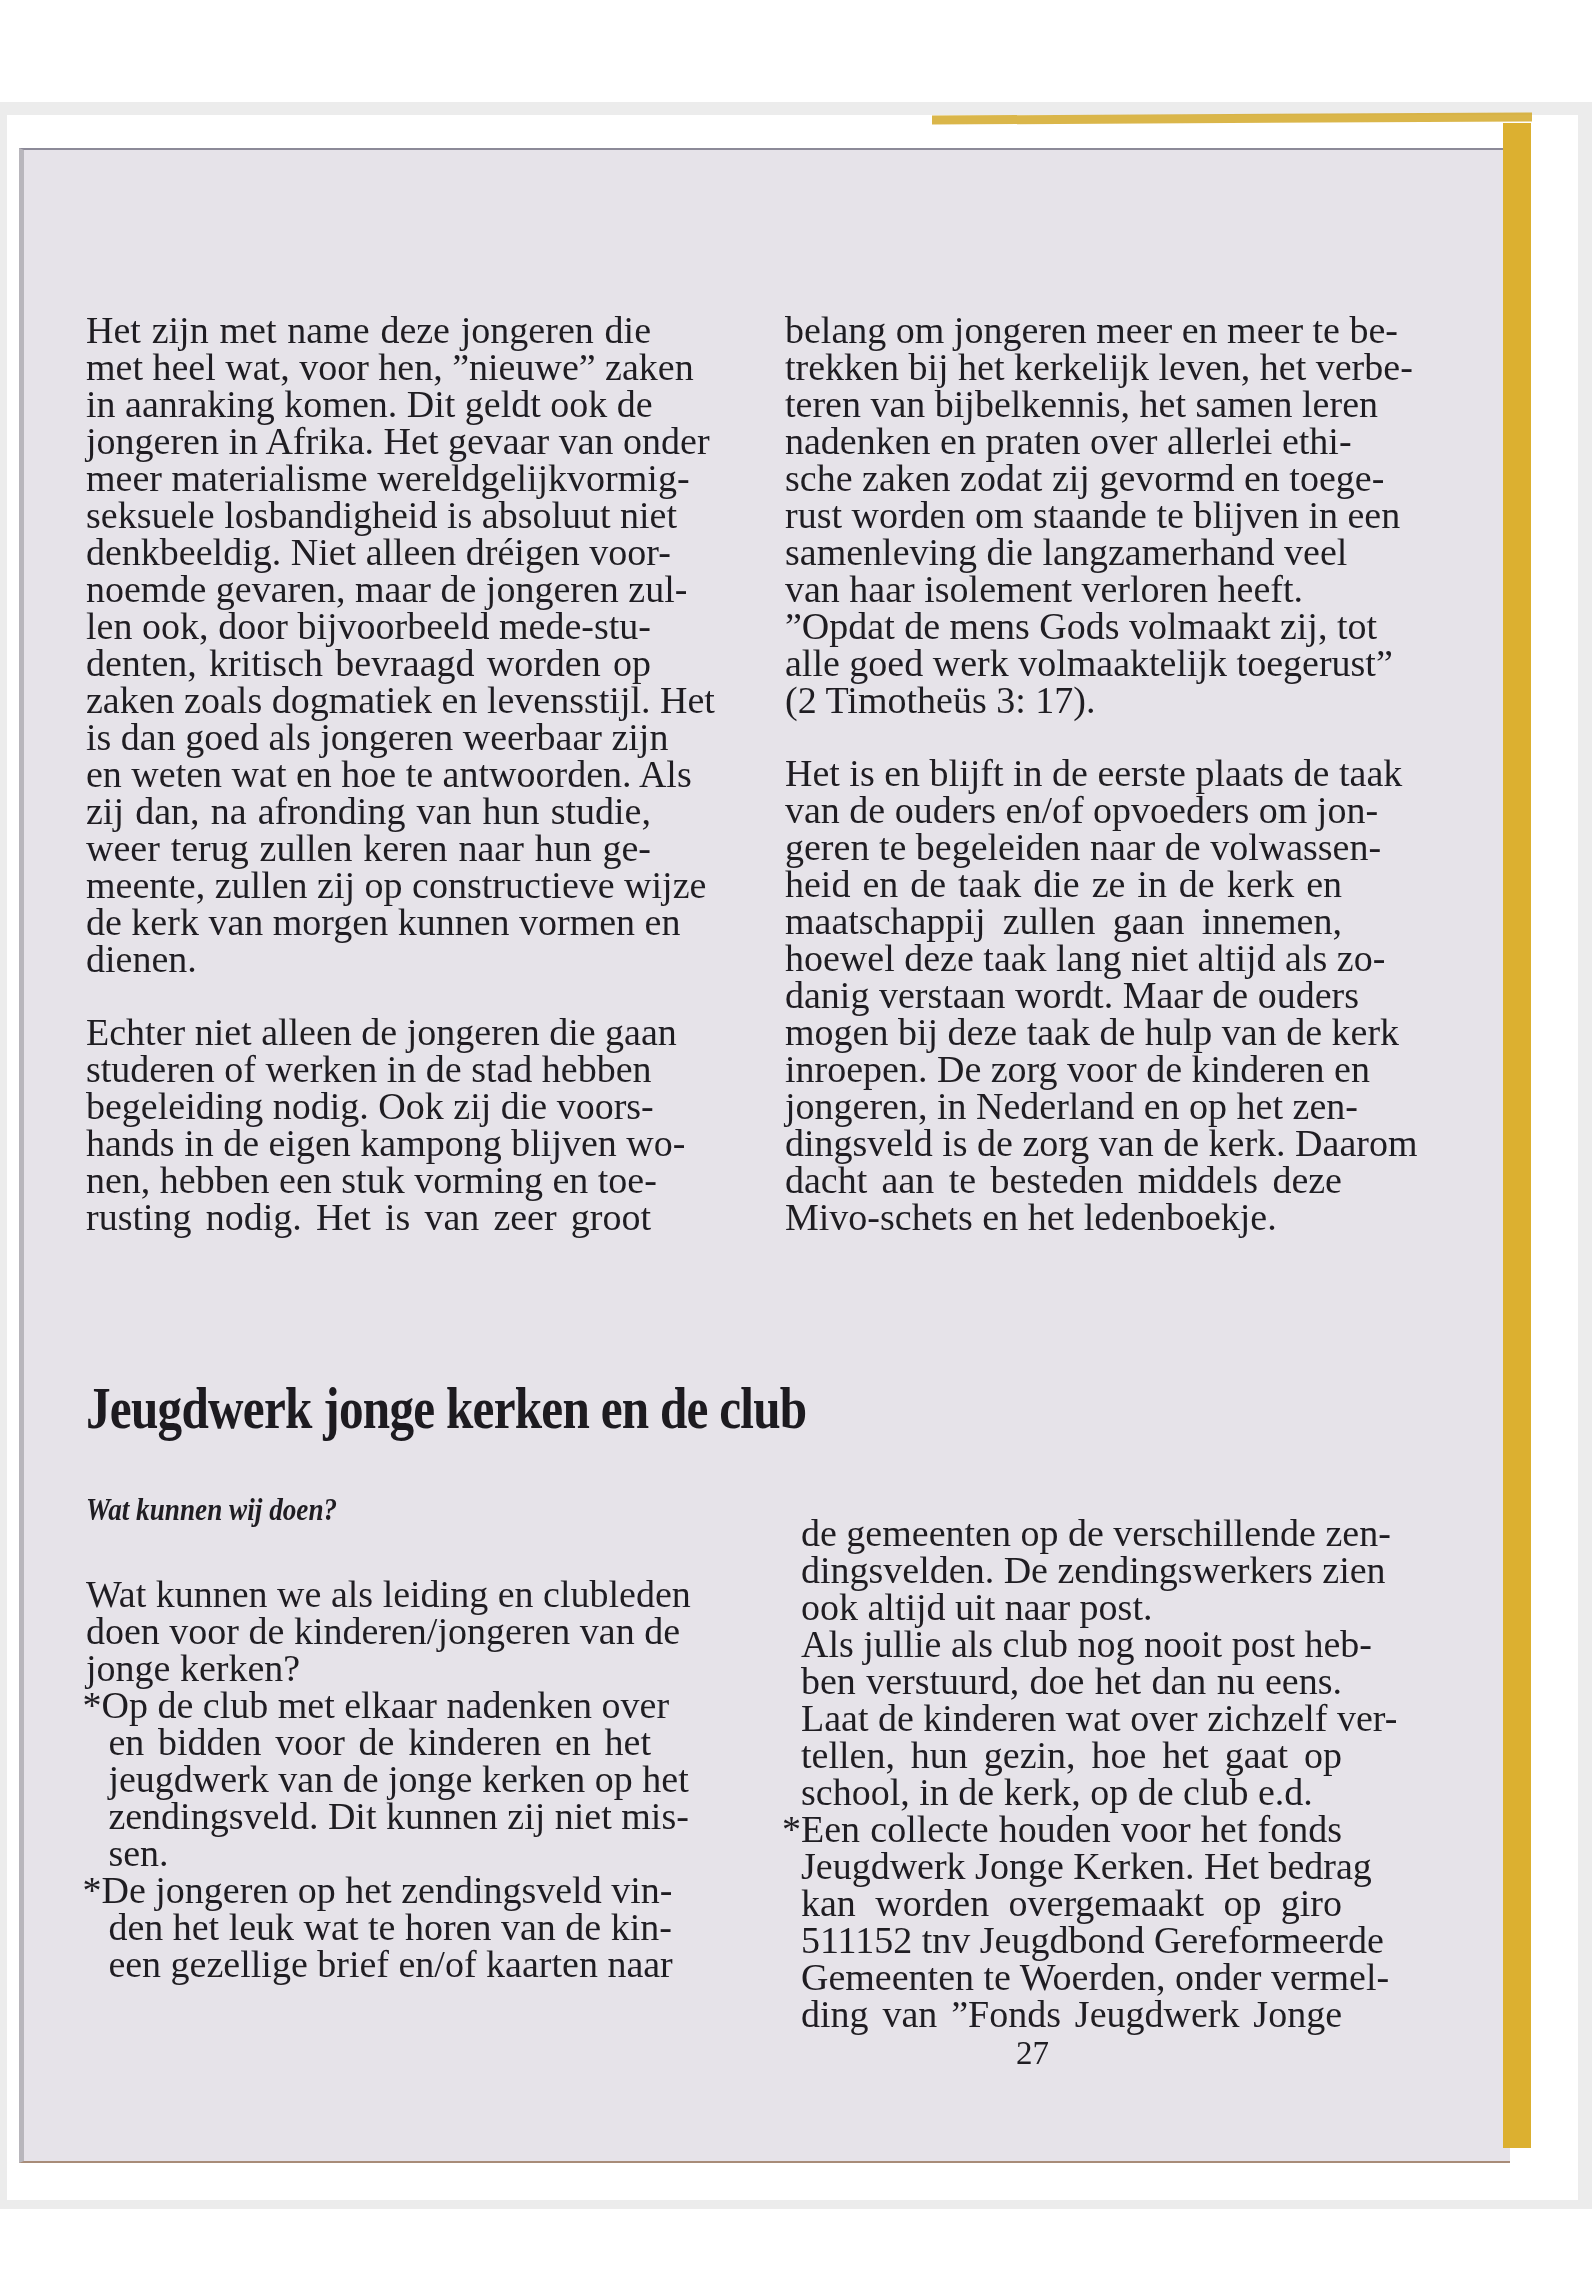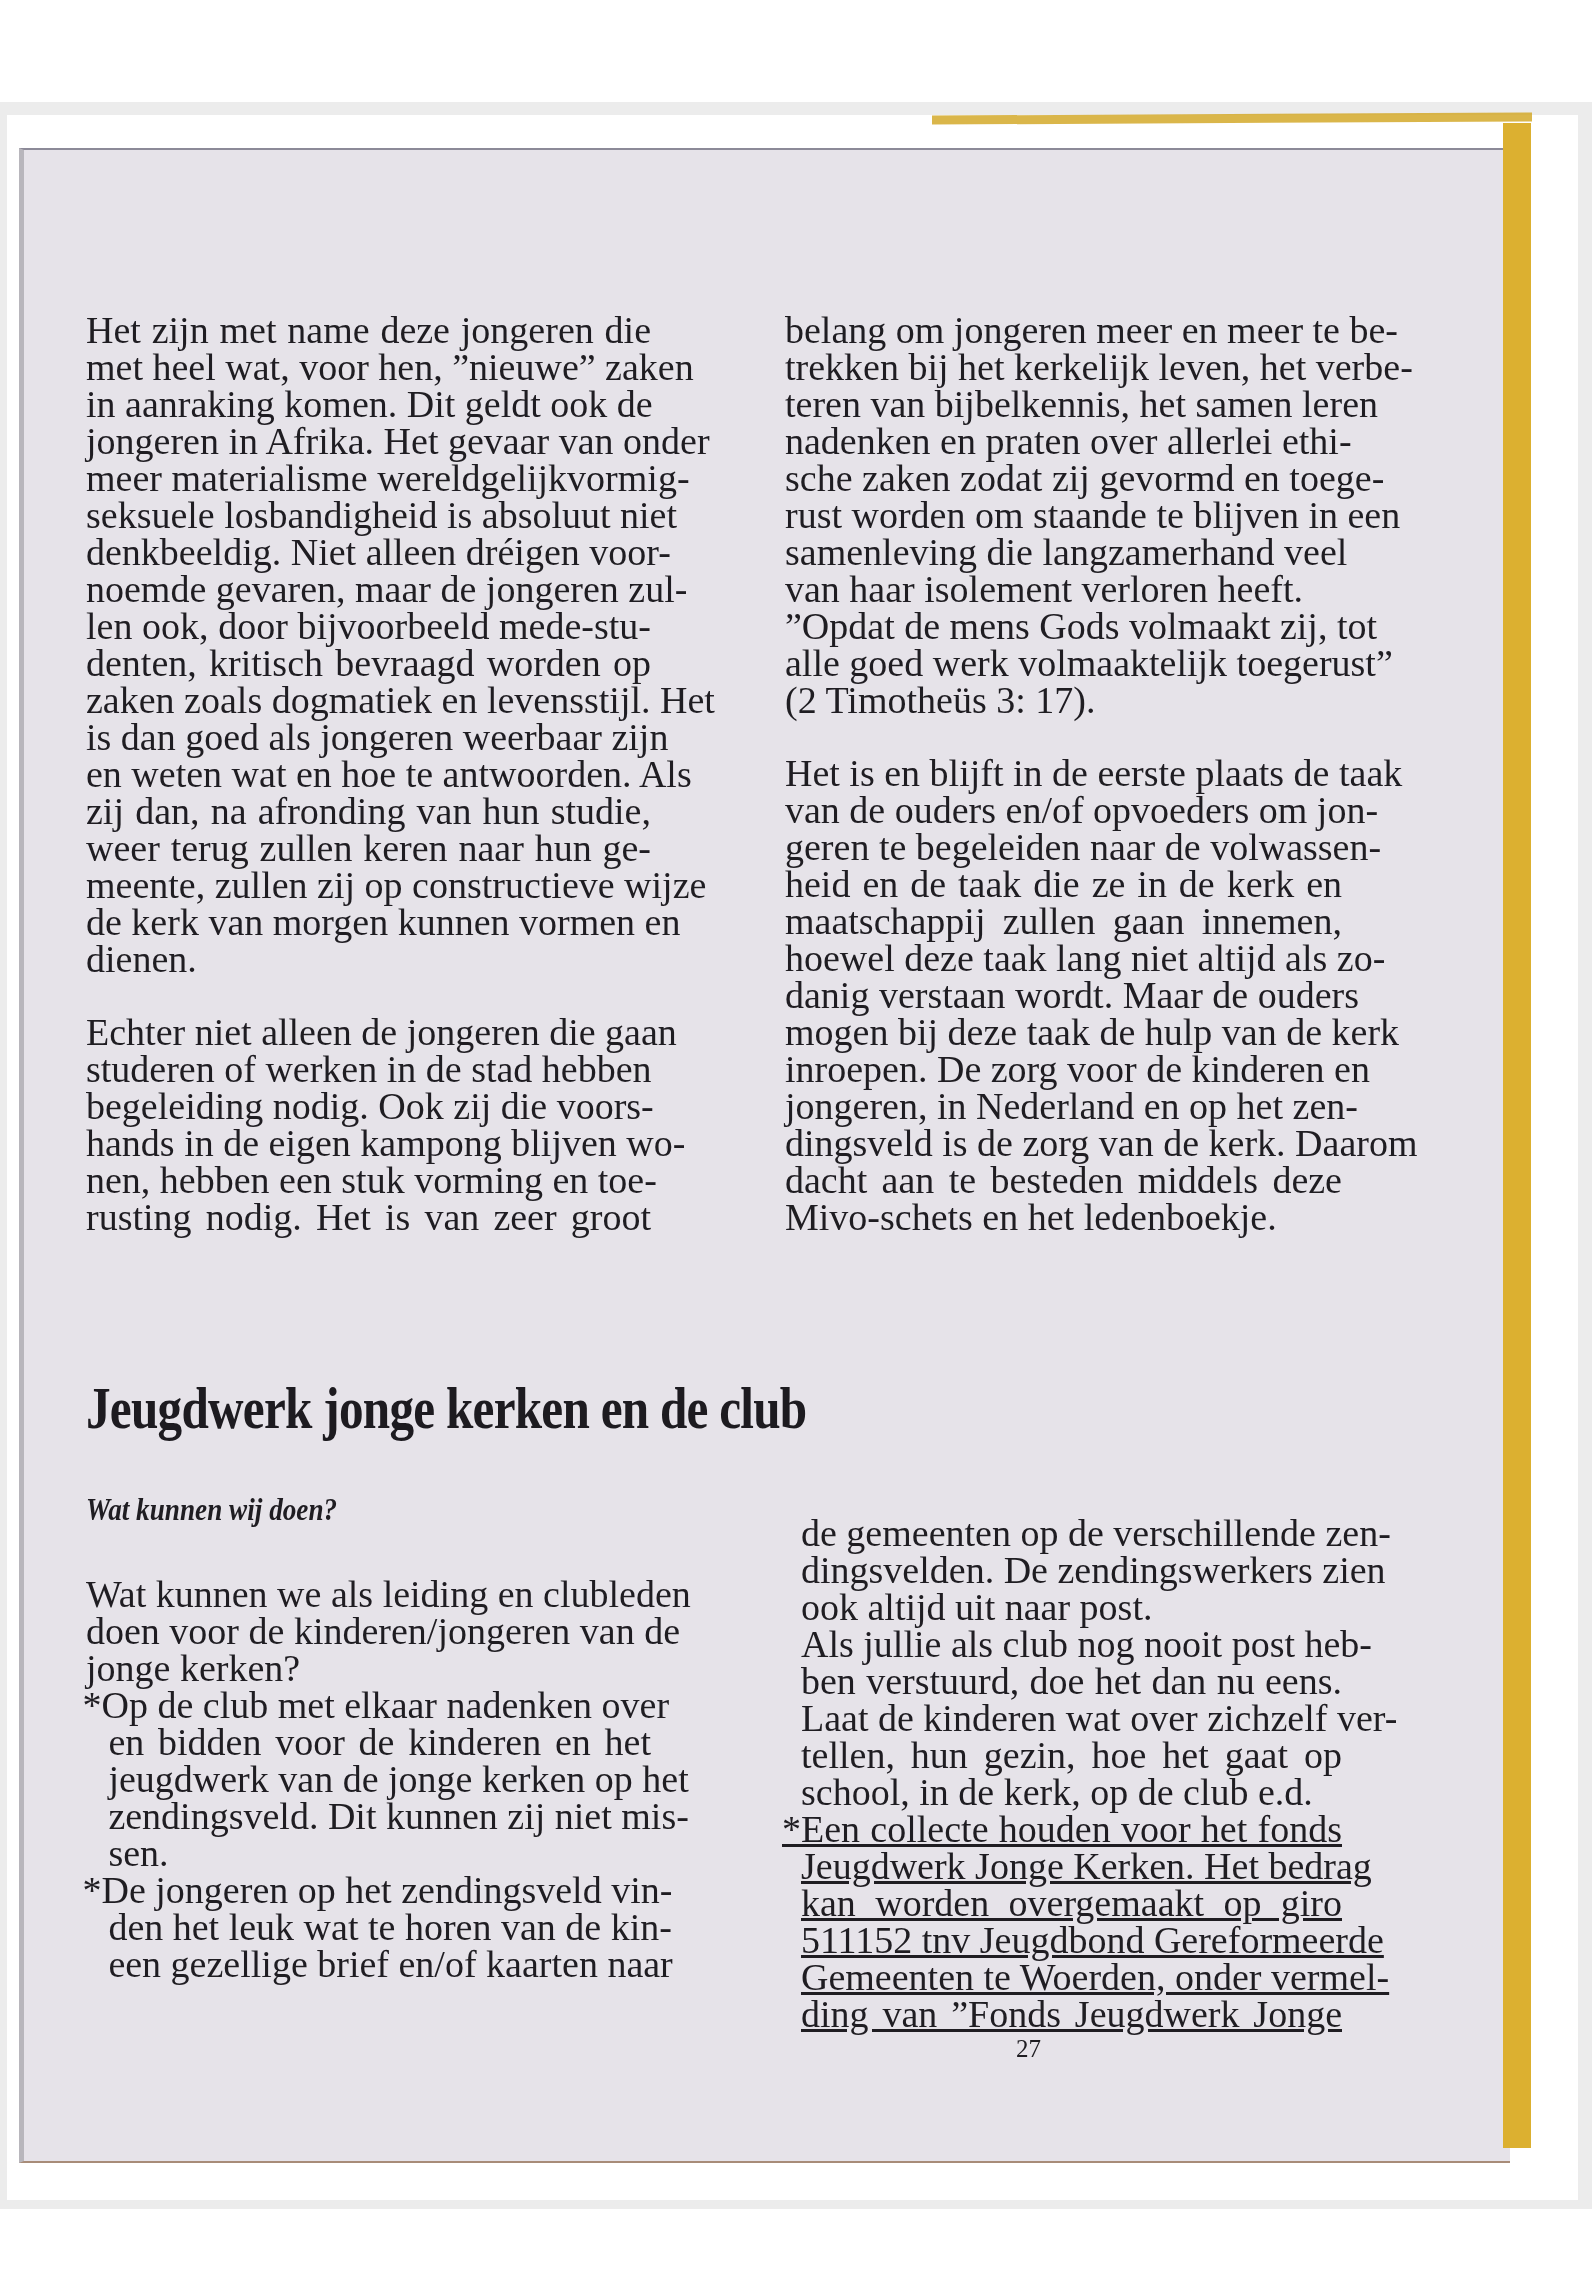--- a/index.html
+++ b/index.html
@@ -18,21 +18,21 @@
   .col .ln.last { text-align-last:left; }
   .col .gap { height:36px; }
   .col .ind { padding-left:22.4px; }
   .col .bul { margin-left:-3.5px; }
   .left { left:86px; width:565px; }
   .right { left:785px; width:557px; }
   .heading { position:absolute; left:86px; top:1374px; font-size:60px; font-weight:bold; letter-spacing:-0.9px;
              transform:scaleX(0.82); transform-origin:left top; white-space:nowrap; color:#1d1b20; }
   .subhead { position:absolute; left:86px; top:1491px; font-size:32px; font-style:italic; font-weight:bold;
              transform:scaleX(0.85); transform-origin:left top; }
-  .pageno { position:absolute; left:1016px; top:2035px; font-size:25px; }
+  .pageno { position:absolute; left:1016px; top:2035px; font-size:33px; }
 </style>
 </head>
 <body>
 
 <div class="scan-frame"></div>
 <div class="scan-white"></div>
 <div class="gold-top"></div>
 <div class="page"></div>
 <div class="gold-right"></div>
 
@@ -123,21 +123,21 @@
 
 <div class="col right" style="top:1503px; left:801px; width:541px;margin-top:12px;">
   <span class="ln">de gemeenten op de verschillende zen-</span>
   <span class="ln">dingsvelden. De zendingswerkers zien</span>
   <span class="ln last">ook altijd uit naar post.</span>
   <span class="ln">Als jullie als club nog nooit post heb-</span>
   <span class="ln">ben verstuurd, doe het dan nu eens.</span>
   <span class="ln">Laat de kinderen wat over zichzelf ver-</span>
   <span class="ln">tellen, hun gezin, hoe het gaat op</span>
   <span class="ln last">school, in de kerk, op de club e.d.</span>
-  <div style="margin-left:-19px;text-decoration:underline;">
+  <div style="margin-left:-19px;">
     <span class="ln"><span>*</span><span>Een collecte houden voor het fonds</span></span>
     <span class="ln ind" style="padding-left:19px;">Jeugdwerk Jonge Kerken. Het bedrag</span>
     <span class="ln ind" style="padding-left:19px;">kan worden overgemaakt op giro</span>
     <span class="ln ind" style="padding-left:19px;">511152 tnv Jeugdbond Gereformeerde</span>
     <span class="ln ind" style="padding-left:19px;">Gemeenten te Woerden, onder vermel-</span>
     <span class="ln ind" style="padding-left:19px;">ding van ”Fonds Jeugdwerk Jonge</span>
   </div>
 </div>
 
 <div class="pageno">27</div>

